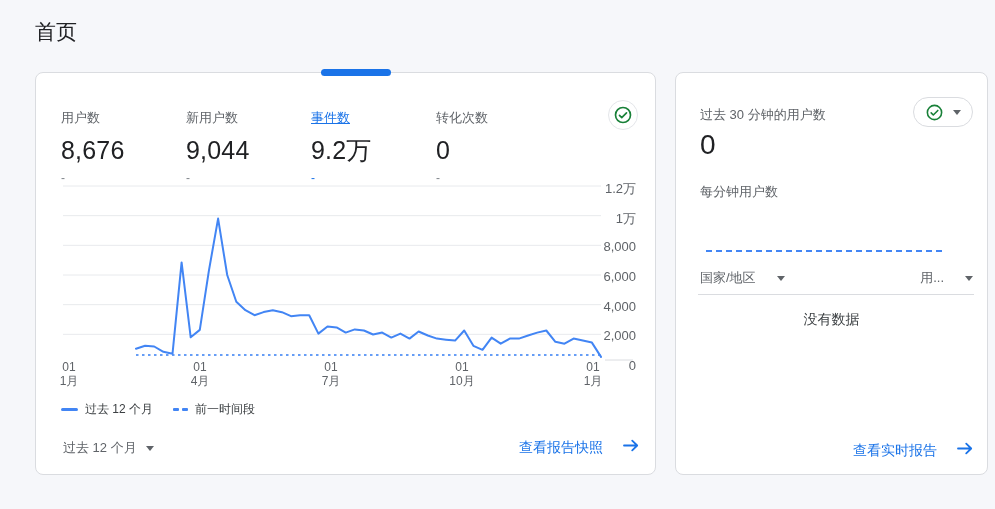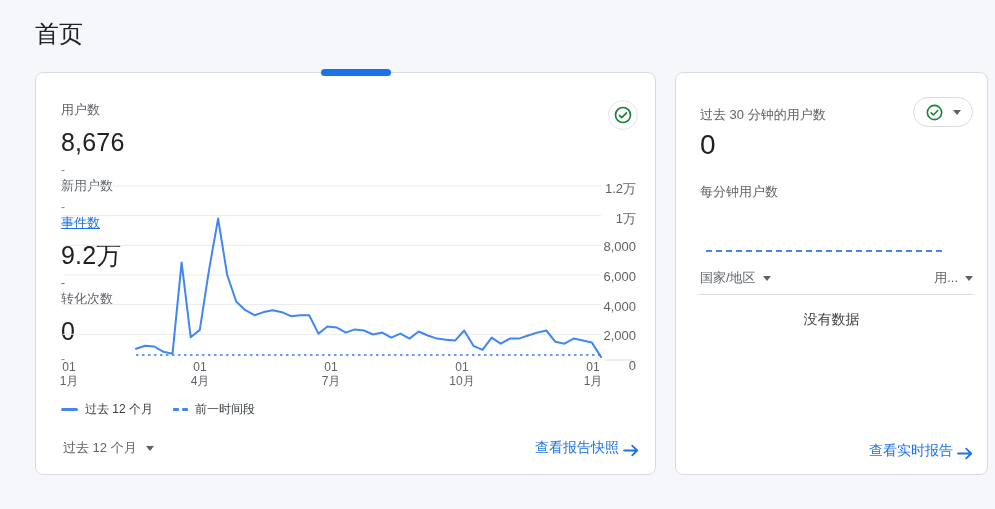--- a/index.html
+++ b/index.html
@@ -1,28 +1,28 @@
 <!DOCTYPE html>
 <html><head>
 <meta charset="utf-8">
 <style>
   * { margin:0; padding:0; box-sizing:border-box; }
   html,body { width:995px; height:509px; overflow:hidden; }
   body { font-family:"Liberation Sans","DejaVu Sans",sans-serif; background:#f6f7fa; position:relative; }
   .page { position:relative; width:995px; height:509px; }
 
-  .page-title { position:absolute; left:35px; top:18px; font-size:24px; font-weight:500; color:#202124; }
+  .page-title { position:absolute; left:35px; top:18px; font-size:21px; font-weight:500; color:#202124; }
 
   .card { position:absolute; top:72px; background:#fff; border:1px solid #dadce0; border-radius:8px; }
   .card-left  { left:35px;  width:621px; height:403px; }
   .card-right { left:675px; width:313px; height:403px; }
 
   
   .tab-indicator { position:absolute; left:285px; top:-4px; width:70px; height:7px; border-radius:4px; background:#1a73e8; }
-  .metrics { position:absolute; left:25px; top:28px; display:flex;flex-direction:column; }
+  .metrics { position:absolute; left:25px; top:36px; display:flex; }
   .metric { width:125px; cursor:pointer; }
   .m-label { font-size:13px; color:#5f6368; }
   .metric.selected .m-label { color:#1a73e8;text-decoration:underline; }
   .m-value { margin-top:7px; font-size:25px; font-weight:400; color:#202124; line-height:32px; letter-spacing:.2px; }
   .m-delta { margin-top:5px; font-size:12px; color:#80868b; }
   .metric.selected .m-delta { color:#1a73e8; }
 
   .quality-badge { position:absolute; left:572px; top:27px; width:30px; height:30px; border:1px solid #e4e6ea;
                    border-radius:50%; display:flex; align-items:center; justify-content:center; cursor:pointer; background:#fff; }
 
@@ -33,34 +33,34 @@
   .legend { position:absolute; left:25px; top:328px; display:flex; align-items:center; gap:20px; font-size:12px; color:#3c4043; }
   .legend-item { display:flex; align-items:center; gap:7px; }
   .swatch-solid { width:17px; height:3px; border-radius:2px; background:#4285f4; display:inline-block; }
   .swatch-dash { display:inline-flex; gap:3px; }
   .swatch-dash i { width:6px; height:3px; border-radius:1px; background:#4285f4; display:inline-block; }
 
   .card-footer { position:absolute; left:25px; right:16px; bottom:13px; display:flex; justify-content:space-between; align-items:center; }
   .range-dd { display:flex; align-items:center; gap:9px; background:none; border:none; font-family:inherit;
               font-size:13px; color:#5f6368; cursor:pointer; padding:4px 2px; }
   .caret-down { width:0; height:0; border-left:4.5px solid transparent; border-right:4.5px solid transparent; border-top:5px solid #5f6368; }
-  .report-link { display:flex; align-items:flex-end; gap:4px; font-size:14px; font-weight:500; color:#1a73e8; text-decoration:none; cursor:pointer; }
+  .report-link { display:flex; align-items:flex-start; gap:20px; font-size:14px; font-weight:500; color:#1a73e8; text-decoration:none; cursor:pointer; }
 
   
   .rt-head { display:flex; justify-content:space-between; align-items:flex-start; padding:24px 14px 0 24px; }
   .rt-title { font-size:13px; color:#5f6368; margin-top:9px; max-width:170px; }
   .rt-pill { display:flex; align-items:center; gap:9px; height:30px; padding:0 11px; border:1px solid #dadce0;
              border-radius:15px; background:#fff; cursor:pointer; }
   .rt-value { position:absolute; left:24px; top:56px; font-size:28px; font-weight:400; color:#202124; }
   .rt-sub { position:absolute; left:24px; top:110px; font-size:13px; color:#5f6368; }
   .rt-baseline { position:absolute; left:30px; top:177px; width:238px; height:2px;
                  background:repeating-linear-gradient(90deg,#4285f4 0 6px,transparent 6px 10px); }
   .rt-cols { position:absolute; left:24px; right:14px; top:196px; display:flex; justify-content:space-between;
              font-size:13px; color:#5f6368; }
-  .rt-col { display:flex; align-items:center; gap:7px; cursor:pointer; }
+  .rt-col { display:flex; align-items:center; gap:21px; cursor:pointer; }
   .rt-underline { position:absolute; left:22px; right:13px; top:221px; border-bottom:1px solid #dadce0; }
   .rt-empty { position:absolute; left:0; right:0; top:238px; text-align:center; font-size:14px; color:#3c4043; }
   .rt-link { position:absolute; right:14px; bottom:14px; }
 </style>
 </head>
 <body>
 
 <div class="page">
   <h1 class="page-title">首页</h1>
 
@@ -68,20 +68,21 @@
     <div class="tab-indicator"></div>
 
     <div class="metrics">
       <div class="metric">
         <div class="m-label">用户数</div>
         <div class="m-value">8,676</div>
         <div class="m-delta">-</div>
       </div>
       <div class="metric">
         <div class="m-label">新用户数</div>
+        <div class="m-value">9,044</div>
         <div class="m-delta">-</div>
       </div>
       <div class="metric selected">
         <div class="m-label">事件数</div>
         <div class="m-value">9.2万</div>
         <div class="m-delta">-</div>
       </div>
       <div class="metric">
         <div class="m-label">转化次数</div>
         <div class="m-value">0</div>

